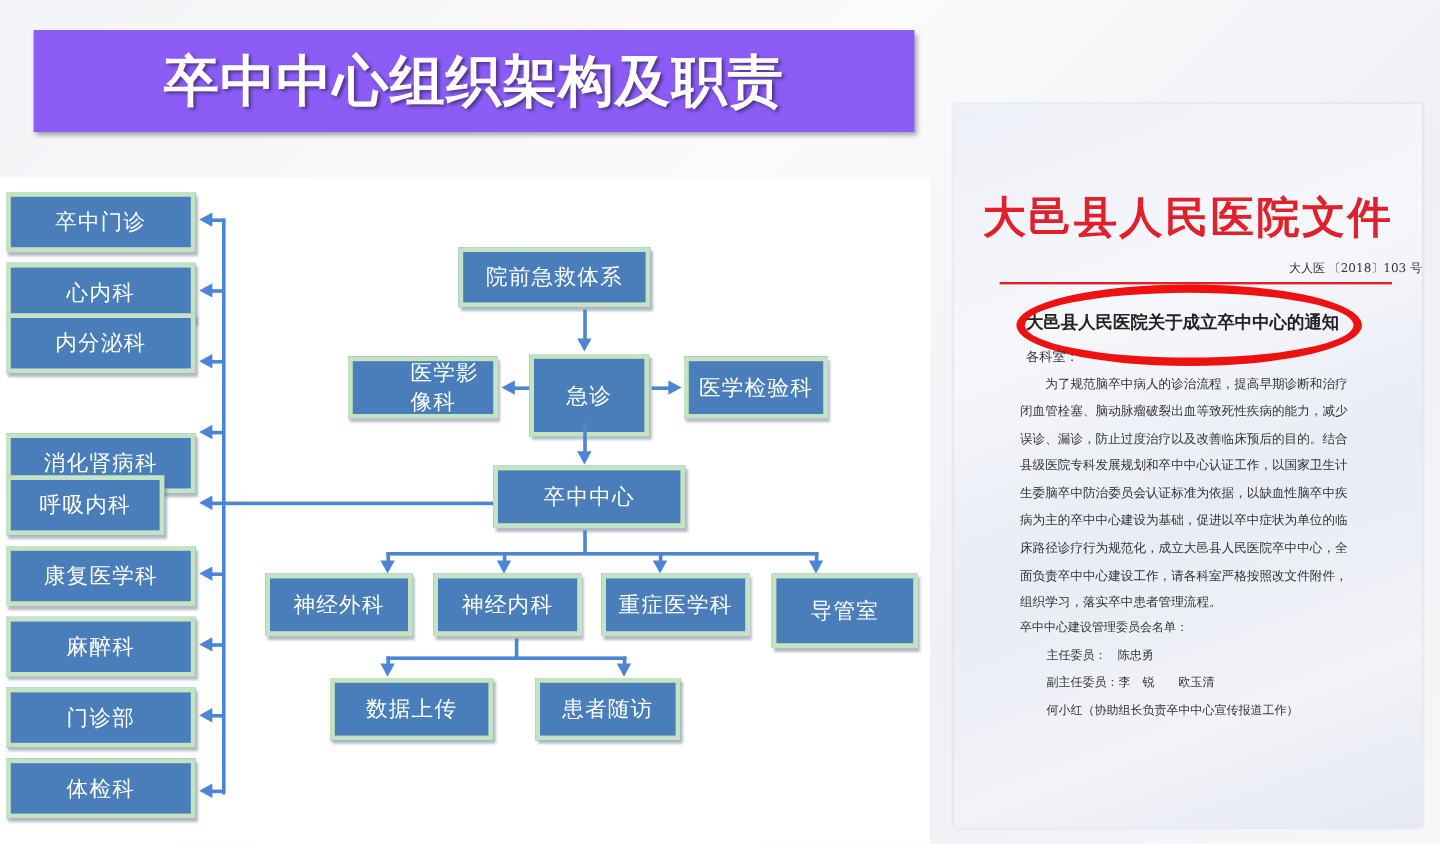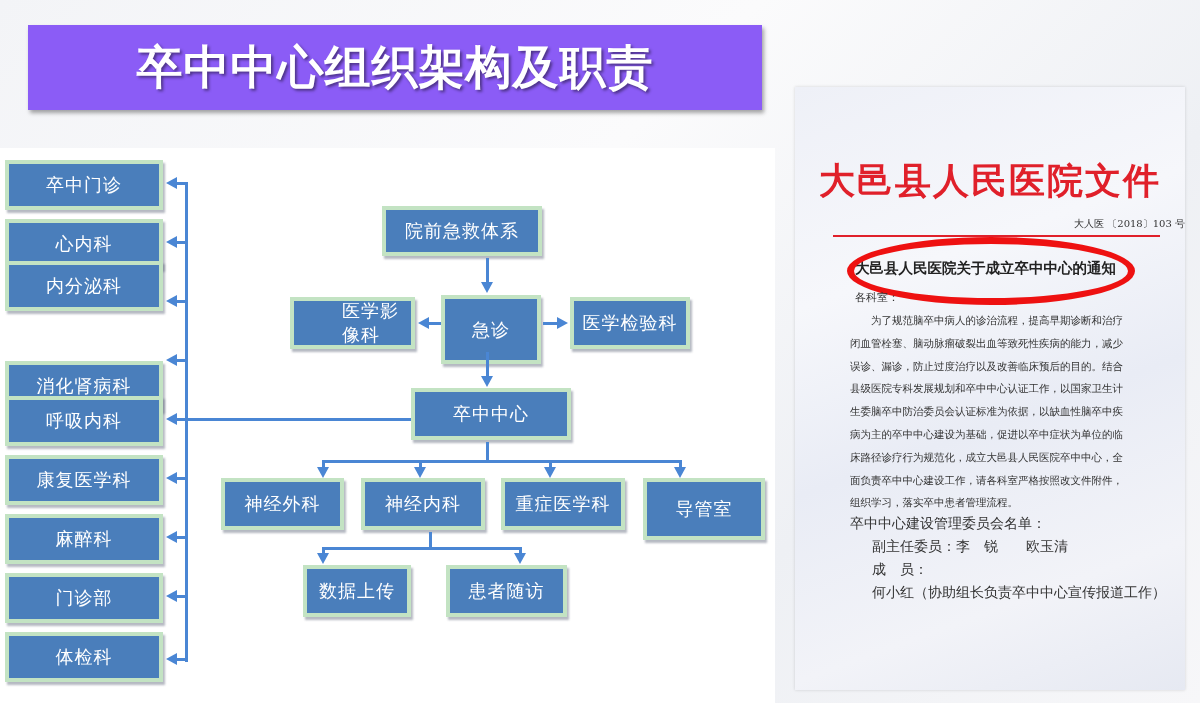--- a/index.html
+++ b/index.html
@@ -76,21 +76,21 @@
     font-family: "DejaVu Serif", serif;
   }
   .doc-body {
     position: absolute; left: 55px; top: 222px; width: 295px;
     font-size: 10.5px; line-height: 22.8px; color: #333;
     font-family: "DejaVu Serif", serif;
   }
   .doc-body .line-txt { white-space: nowrap; display: block; }
   .doc-committee {
     position: absolute; left: 55px; top: 425px; width: 300px;
-    font-size: 14px; line-height: 23px; color: #333;
+    font-size: 10px; line-height: 23px; color: #333;
     font-family: "DejaVu Serif", serif;
   }
   .doc-committee .row { display: block; white-space: nowrap; }
   .doc-committee .indent { padding-left: 22px; }
 </style>
 </head>
 <body>
 
 <div class="title-banner">
   <span class="title-text">卒中中心组织架构及职责</span>
@@ -103,21 +103,21 @@
   </div>
 <div class="box" style="left:5px;top:219px;width:158px;height:50px;">
     <span>心内科</span>
   </div>
 <div class="box" style="left:5px;top:261px;width:158px;height:50px;justify-content:center;">
     <span>内分泌科</span>
   </div>
 <div class="box" style="left:5px;top:337px;width:158px;height:50px;margin-top:24px;">
     <span>消化肾病科</span>
   </div>
-<div class="box" style="left:5px;top:396px;width:158px;height:50px;text-align:right;">
+<div class="box" style="left:5px;top:396px;width:132px;height:50px;text-align:right;">
     <span>呼吸内科</span>
   </div>
 <div class="box" style="left:5px;top:455px;width:158px;height:50px;">
     <span>康复医学科</span>
   </div>
 <div class="box" style="left:5px;top:514px;width:158px;height:50px;">
     <span>麻醉科</span>
   </div>
 <div class="box" style="left:5px;top:573px;width:158px;height:50px;">
     <span>门诊部</span>
@@ -197,21 +197,21 @@
     <span>导管室</span>
   </div>
 
 <div class="line" style="left:429px;top:532px;width:3px;height:17px;"></div>
 <div class="line" style="left:322px;top:547px;width:200px;height:3px;"></div>
 <div class="line" style="left:322px;top:547px;width:3px;height:7px;"></div>
 <div class="line" style="left:519px;top:547px;width:3px;height:7px;"></div>
 <div class="arrow-d" style="left:317px;top:553px;"></div>
 <div class="arrow-d" style="left:514px;top:553px;"></div>
 
-<div class="box" style="left:275px;top:565px;width:108px;height:52px;margin-left:28px;">
+<div class="box" style="left:275px;top:565px;width:136px;height:52px;">
     <span>数据上传</span>
   </div>
 <div class="box" style="left:446px;top:565px;width:121px;height:52px;">
     <span>患者随访</span>
   </div>
 
 <div class="doc">
   <div class="doc-header">大邑县人民医院文件</div>
   <div class="doc-number">大人医 〔2018〕103 号</div>
   <div class="doc-rule"></div>
@@ -224,17 +224,17 @@
     <span class="line-txt">误诊、漏诊，防止过度治疗以及改善临床预后的目的。结合</span>
     <span class="line-txt">县级医院专科发展规划和卒中中心认证工作，以国家卫生计</span>
     <span class="line-txt">生委脑卒中防治委员会认证标准为依据，以缺血性脑卒中疾</span>
     <span class="line-txt">病为主的卒中中心建设为基础，促进以卒中症状为单位的临</span>
     <span class="line-txt">床路径诊疗行为规范化，成立大邑县人民医院卒中中心，全</span>
     <span class="line-txt">面负责卒中中心建设工作，请各科室严格按照改文件附件，</span>
     <span class="line-txt">组织学习，落实卒中患者管理流程。</span>
   </div>
   <div class="doc-committee">
     <span class="row">卒中中心建设管理委员会名单：</span>
+    <span class="row indent"><span>主任委员：</span>&nbsp;&nbsp;&nbsp;<span>陈忠勇</span></span>
     <span class="row indent"><span>副主任委员：</span><span>李　锐　　欧玉清</span></span>
-    <span class="row indent">成　员：</span>
     <span class="row indent">何小红（协助组长负责卒中中心宣传报道工作）</span>
   </div>
 </div>
 
 </body></html>

